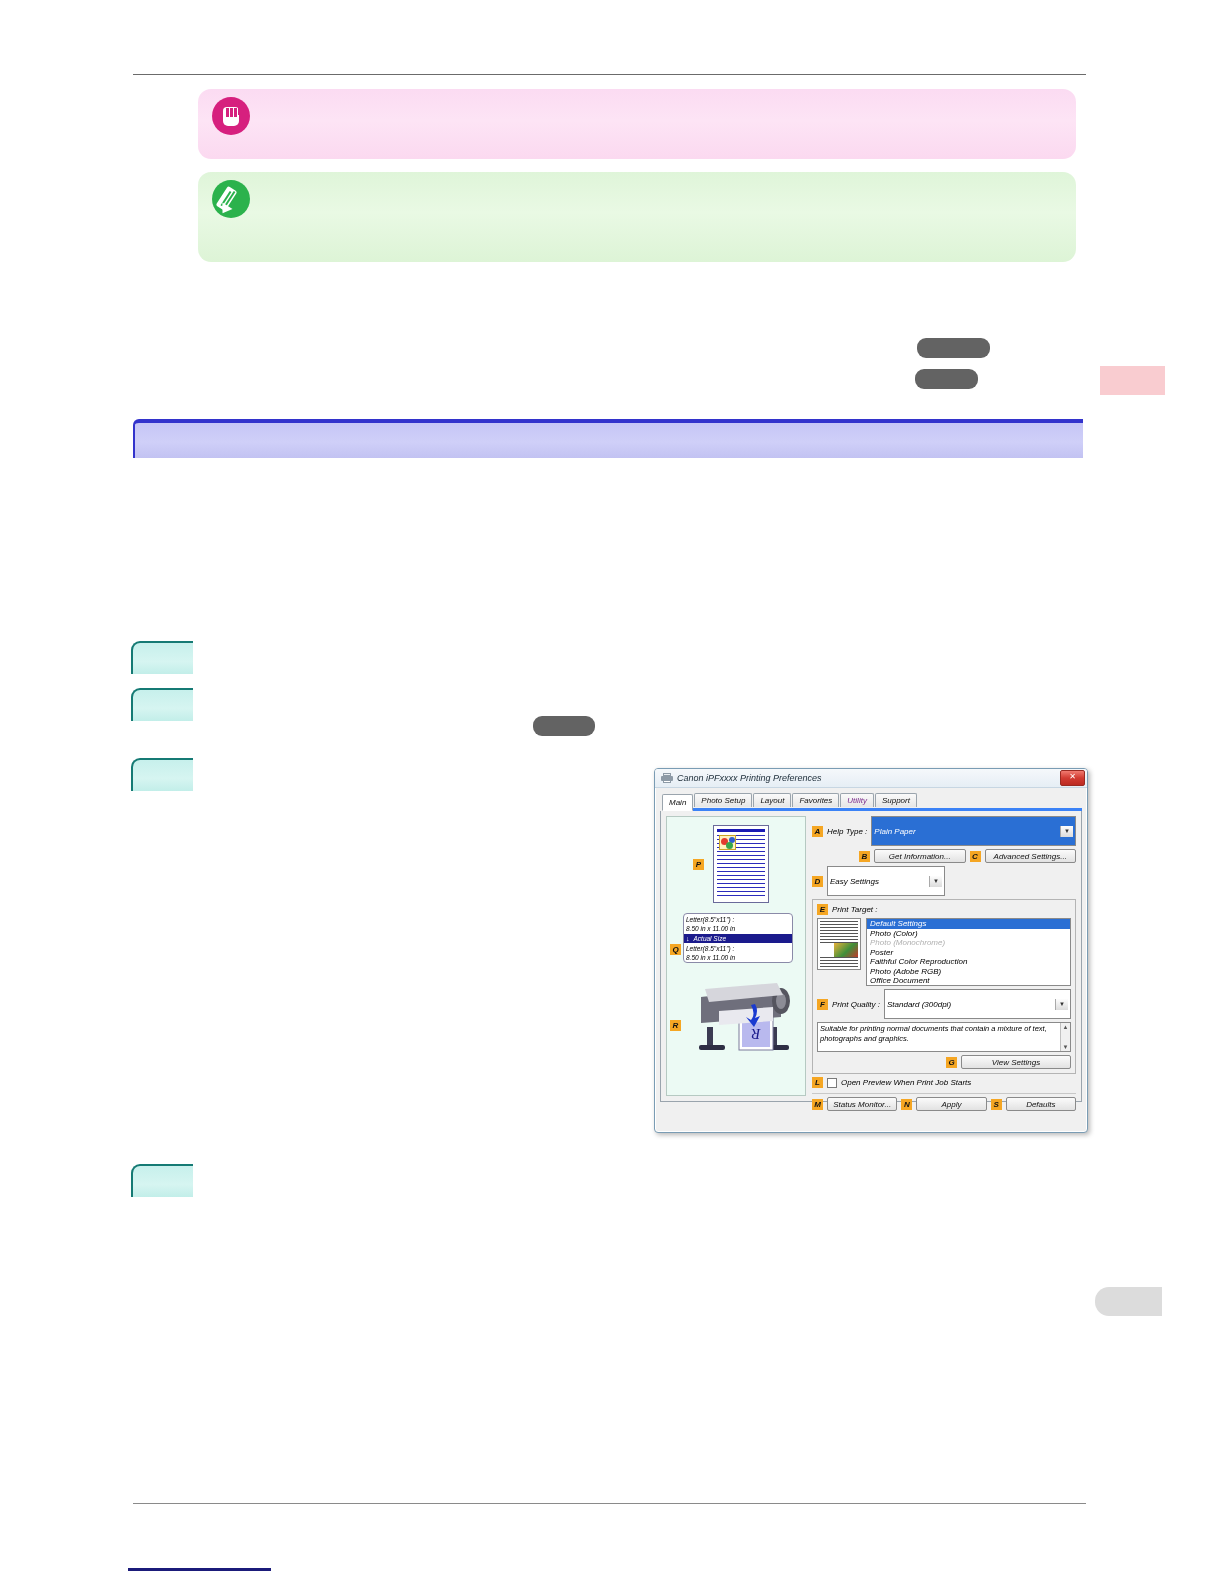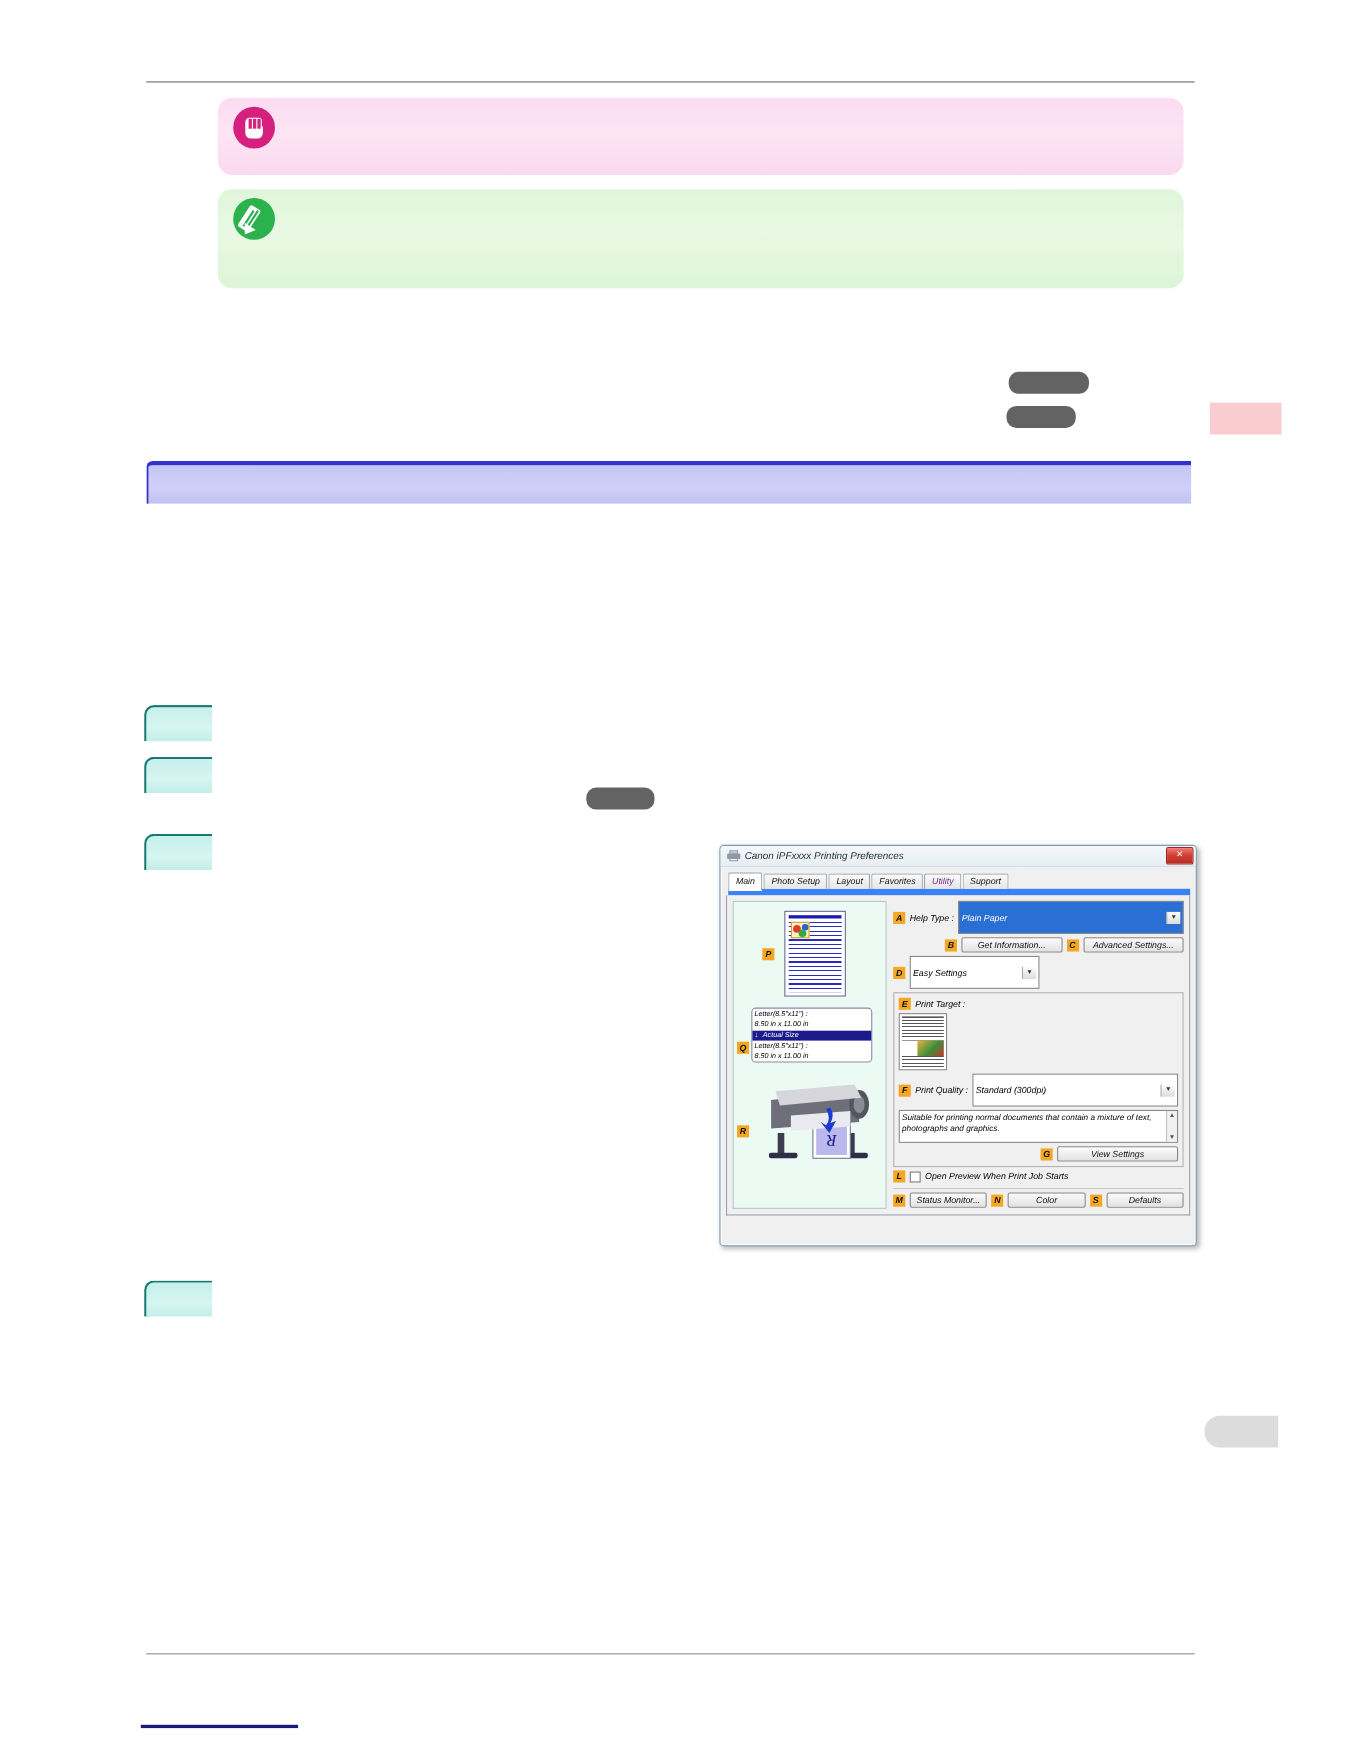--- a/index.html
+++ b/index.html
@@ -92,22 +92,22 @@
     background:#fff;border:1px solid #8d9aa6;box-sizing:border-box;}
   .dlg-title{font-size:9px;color:#20303c;white-space:nowrap;}
   .dlg-close{position:absolute;right:2px;top:1px;width:23px;height:14px;
     background:linear-gradient(180deg,#f07a70 0%,#d23b32 50%,#bb2a22 100%);
     border:1px solid #9a2a22;border-radius:2px;color:#fff;font-size:8px;
     line-height:12px;text-align:center;font-weight:bold;}
 
   .dlg-body{padding:4px 5px 5px 5px;}
 
   
-  .tabs{display:flex;align-items:center;height:15px;
-    border-bottom:6px solid #3b82f6;margin:1px 0 0 2px;}
+  .tabs{display:flex;align-items:flex-start;height:15px;
+    border-bottom:3px solid #3b82f6;margin:1px 0 0 2px;}
   .tabitem{height:13px;line-height:13px;padding:0 6px;font-size:8px;
     background:linear-gradient(180deg,#fafafa,#e6e6e6);
     border:1px solid #9aa4ad;border-bottom:none;margin-right:1px;
     border-radius:2px 2px 0 0;color:#111;white-space:nowrap;}
   .tabitem.active{height:15px;line-height:15px;background:#ffffff;
     border-bottom:1px solid #ffffff;position:relative;top:1px;font-weight:normal;}
   .tabitem.utility{color:#7a2a8a;}
 
   .tabpane{border:1px solid #9aa4ad;border-top:none;background:#f0f0f0;
     padding:5px;display:flex;gap:6px;height:291px;box-sizing:border-box;}
@@ -357,20 +357,29 @@
               <span class="badge">E</span>
               <span class="fieldlabel">Print Target :</span>
             </div>
 
             <div class="target-wrap">
               <div class="target-thumb">
                 <div class="tt-lines"></div>
                 <div class="tt-pic"></div>
                 <div class="tt-lines2"></div>
               </div>
+              <div class="listbox" style="flex:1">
+                <div class="li on">Default Settings</div>
+                <div class="li">Photo (Color)</div>
+                <div class="li dim">Photo (Monochrome)</div>
+                <div class="li">Poster</div>
+                <div class="li">Faithful Color Reproduction</div>
+                <div class="li">Photo (Adobe RGB)</div>
+                <div class="li">Office Document</div>
+              </div>
             </div>
 
             <div class="row">
               <span class="badge">F</span>
               <span class="fieldlabel">Print Quality :</span>
               <span class="combo">
                 <span class="cval">Standard (300dpi)</span>
                 <span class="carr">▼</span>
               </span>
             </div>
@@ -394,21 +403,21 @@
             <span class="chk"></span>
             <span class="fieldlabel">Open Preview When Print Job Starts</span>
           </div>
 
           <div class="sep"></div>
 
           <div class="row">
             <span class="badge">M</span>
             <span class="btn" style="flex:1">Status Monitor...</span>
             <span class="badge">N</span>
-            <span class="btn" style="flex:1">Color</span>
+            <span class="btn" style="flex:1">Apply</span>
             <span class="badge">S</span>
             <span class="btn" style="flex:1">Defaults</span>
           </div>
         </div>
       </div>
 
 
     </div>
   </div>
 

